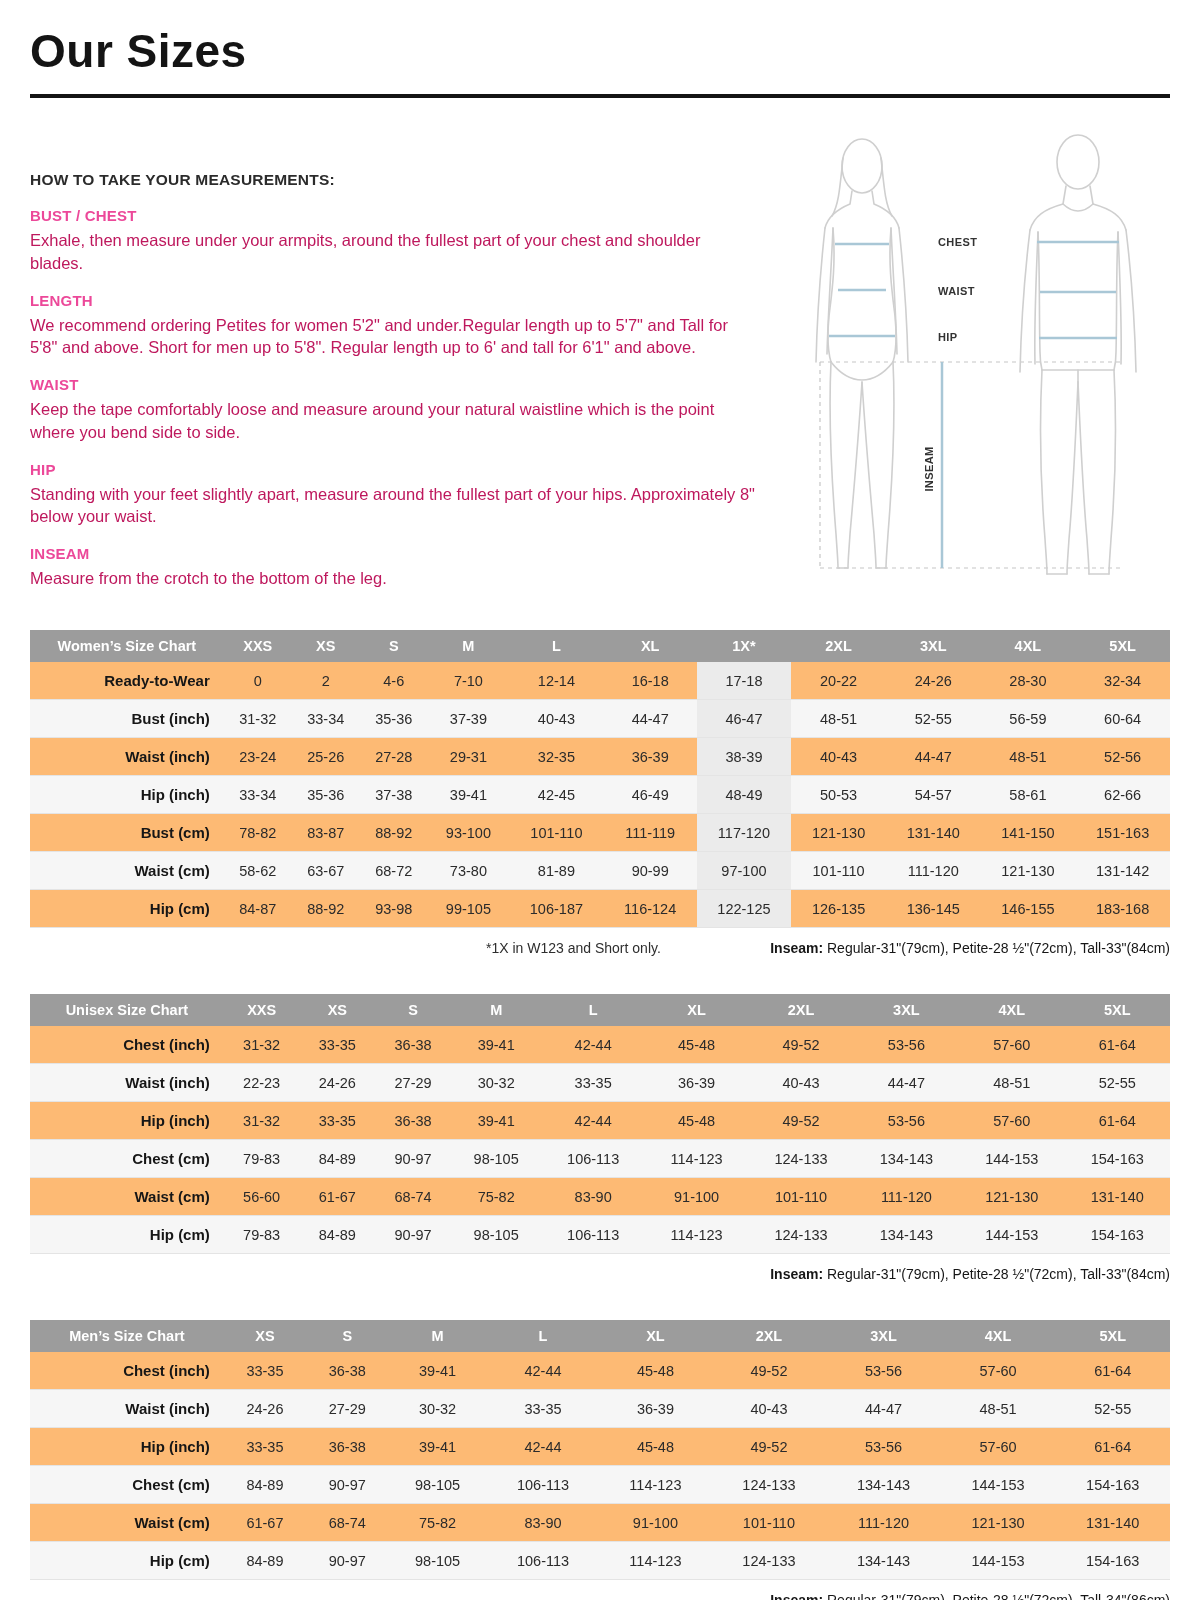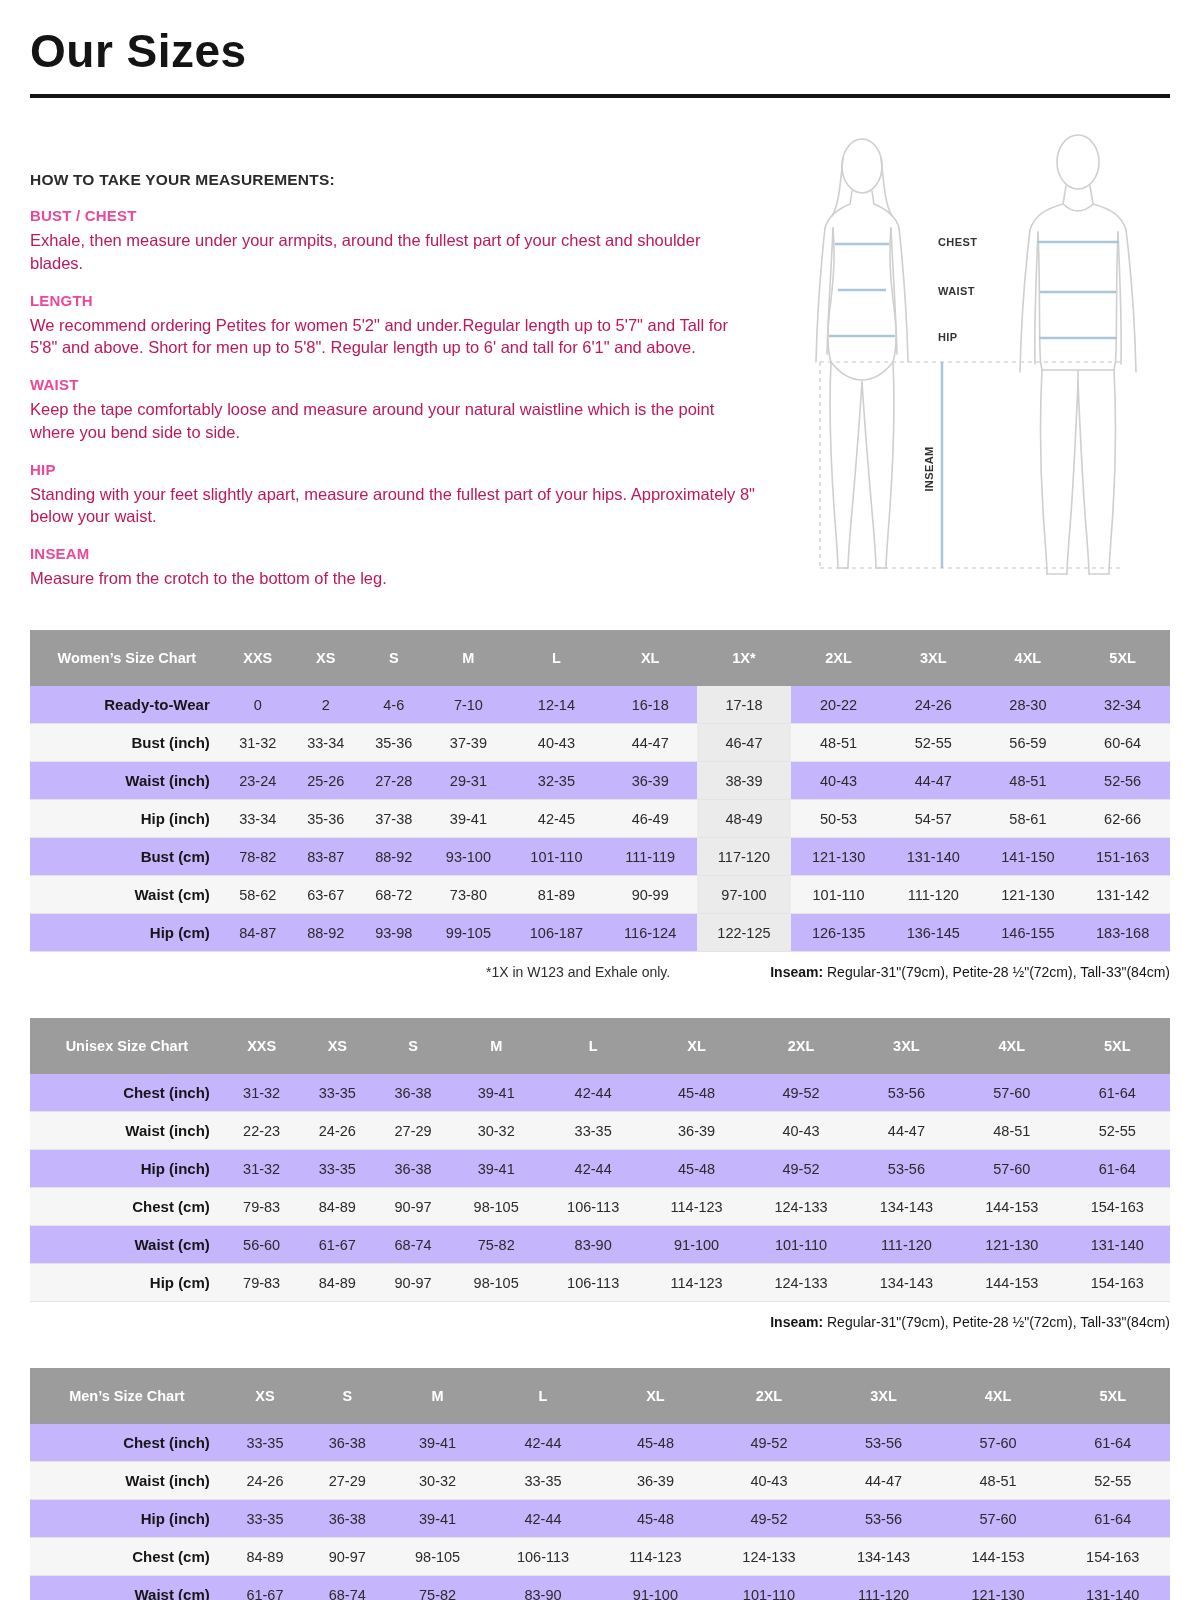--- a/index.html
+++ b/index.html
@@ -68,25 +68,25 @@
   .table-block { margin-top: 36px; }
   table.size-table {
     width: 100%;
     border-collapse: collapse;
   }
   table.size-table thead th {
     background: #9c9c9c;
     color: #ffffff;
     font-size: 14.5px;
     font-weight: bold;
-    padding: 20px 2px;
+    padding: 8px 2px;
     text-align: center;
   }
   table.size-table thead th.corner { width: 17%; }
-  table.size-table tbody tr { border-bottom: 1px solid #e4e4e4; background: #c4b5fd; }
+  table.size-table tbody tr { border-bottom: 1px solid #e4e4e4; background: #fdba74; }
   table.size-table tbody tr:nth-child(even) { background: #f6f6f6; }
   table.size-table tbody th {
     text-align: right;
     padding: 10px 14px 10px 4px;
     font-size: 15px;
     font-weight: bold;
     color: #161616;
     white-space: nowrap;
   }
   table.size-table tbody td {
@@ -321,21 +321,21 @@
             <td>116-124</td>
             <td class="hl">122-125</td>
             <td>126-135</td>
             <td>136-145</td>
             <td>146-155</td>
             <td>183-168</td>
           </tr>
         </tbody>
       </table>
     <div class="footnote-row">
-      <span class="fn-star">*1X in W123 and Exhale only.</span>
+      <span class="fn-star">*1X in W123 and Short only.</span>
       <span class="fn-inseam"><b>Inseam:</b><span> Regular-31"(79cm), Petite-28 ½"(72cm), Tall-33"(84cm)</span></span>
     </div>
   </div>
 
   <div class="table-block">
     <table class="size-table">
         <thead>
           <tr>
             <th class="corner">Unisex Size Chart</th>
             <th>XXS</th>

